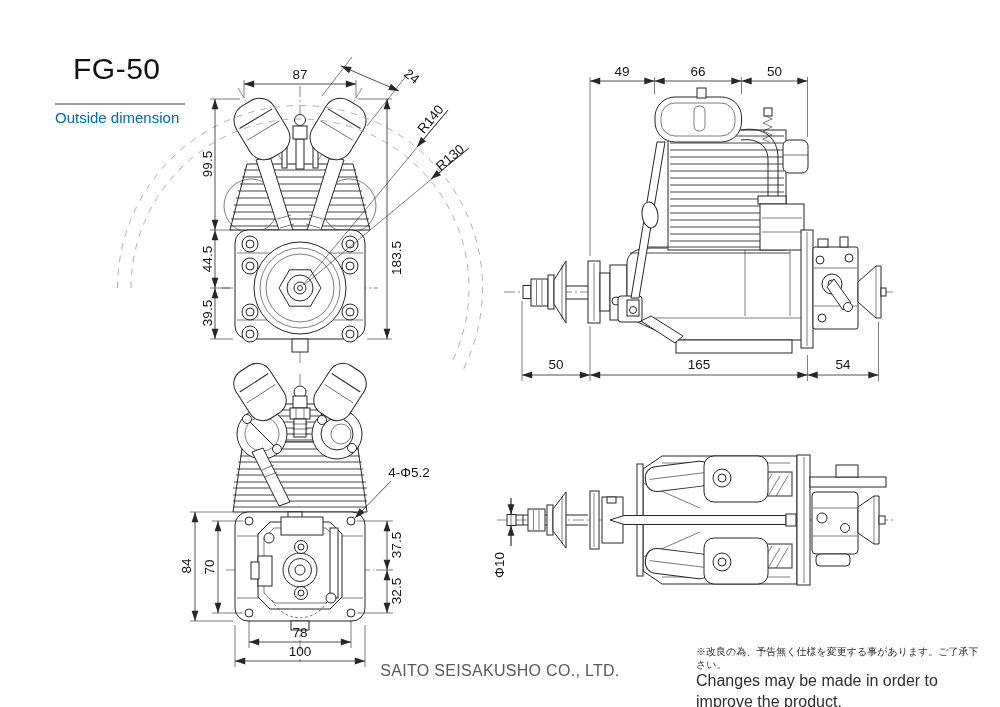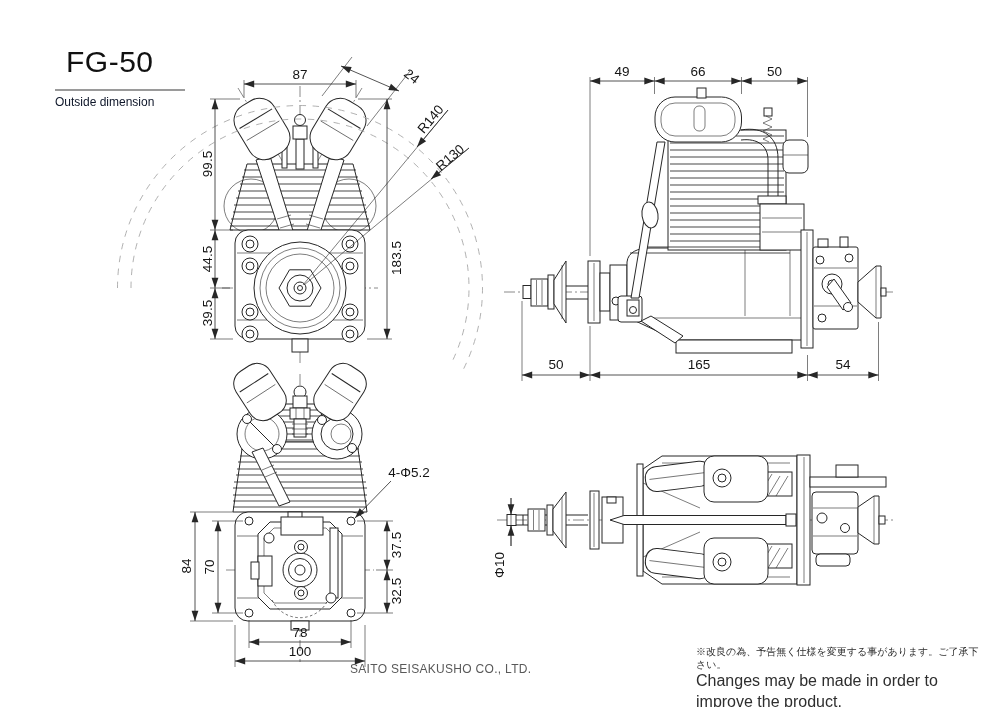--- a/index.html
+++ b/index.html
@@ -1,23 +1,23 @@
 <!DOCTYPE html>
 <html><head>
 <meta charset="utf-8">
 <style>
   html,body{margin:0;padding:0;background:#e8e8e8;}
   .page{position:relative;width:1000px;height:707px;background:#ffffff;overflow:hidden;
         font-family:"Liberation Sans",sans-serif;}
   .hdr{position:absolute;left:55px;top:34px;}
-  .hdr h1{margin:11px;font-size:30px;font-weight:500;color:#111;letter-spacing:.5px;line-height:1.1;}
+  .hdr h1{margin:18px;font-size:30px;font-weight:500;color:#111;letter-spacing:.5px;line-height:1.1;}
   .hdr .rule{width:130px;height:0;border-top:2px solid #9a9a9a;margin:4px 0 4px 0;}
-  .hdr .sub{font-size:12px;color:#0f172a;}
-  .company{position:absolute;left:350px;top:662px;width:300px;text-align:left;
-           font-size:12px;color:#595959;letter-spacing:.3px;}
+  .hdr .sub{font-size:15px;color:#0369a1;}
+  .company{position:absolute;left:350px;top:662px;width:300px;text-align:center;
+           font-size:16px;color:#595959;letter-spacing:.3px;}
   .notes{position:absolute;left:696px;top:645px;width:286px;text-align:left;color:#2e2e2e;}
   .notes .jp{font-size:10px;line-height:1.3;}
   .notes .en{font-size:16px;line-height:1.3;}
   svg{position:absolute;left:0;top:0;}
   .olf{fill:#fff;stroke:#272727;stroke-width:1;}
   .ol{fill:none;stroke:#272727;stroke-width:1;}
   .thin{fill:none;stroke:#272727;stroke-width:.6;}
   .fin{fill:none;stroke:#272727;stroke-width:.85;}
   .dim{stroke:#272727;stroke-width:.8;fill:none;}
   .ext{stroke:#272727;stroke-width:.6;fill:none;}

